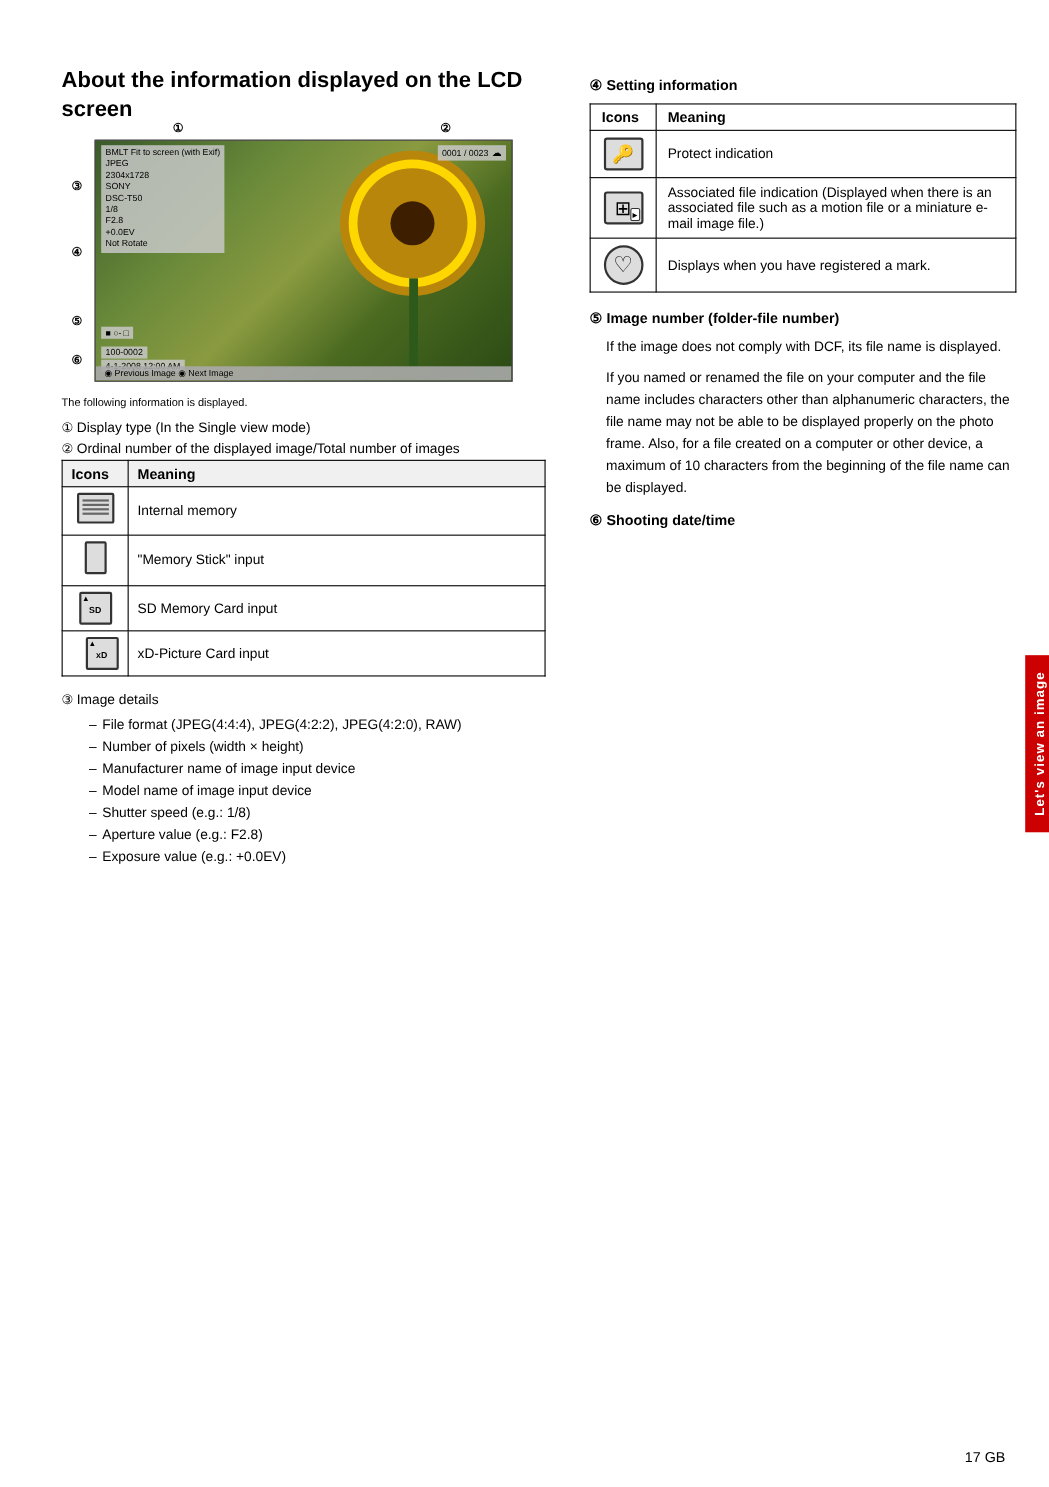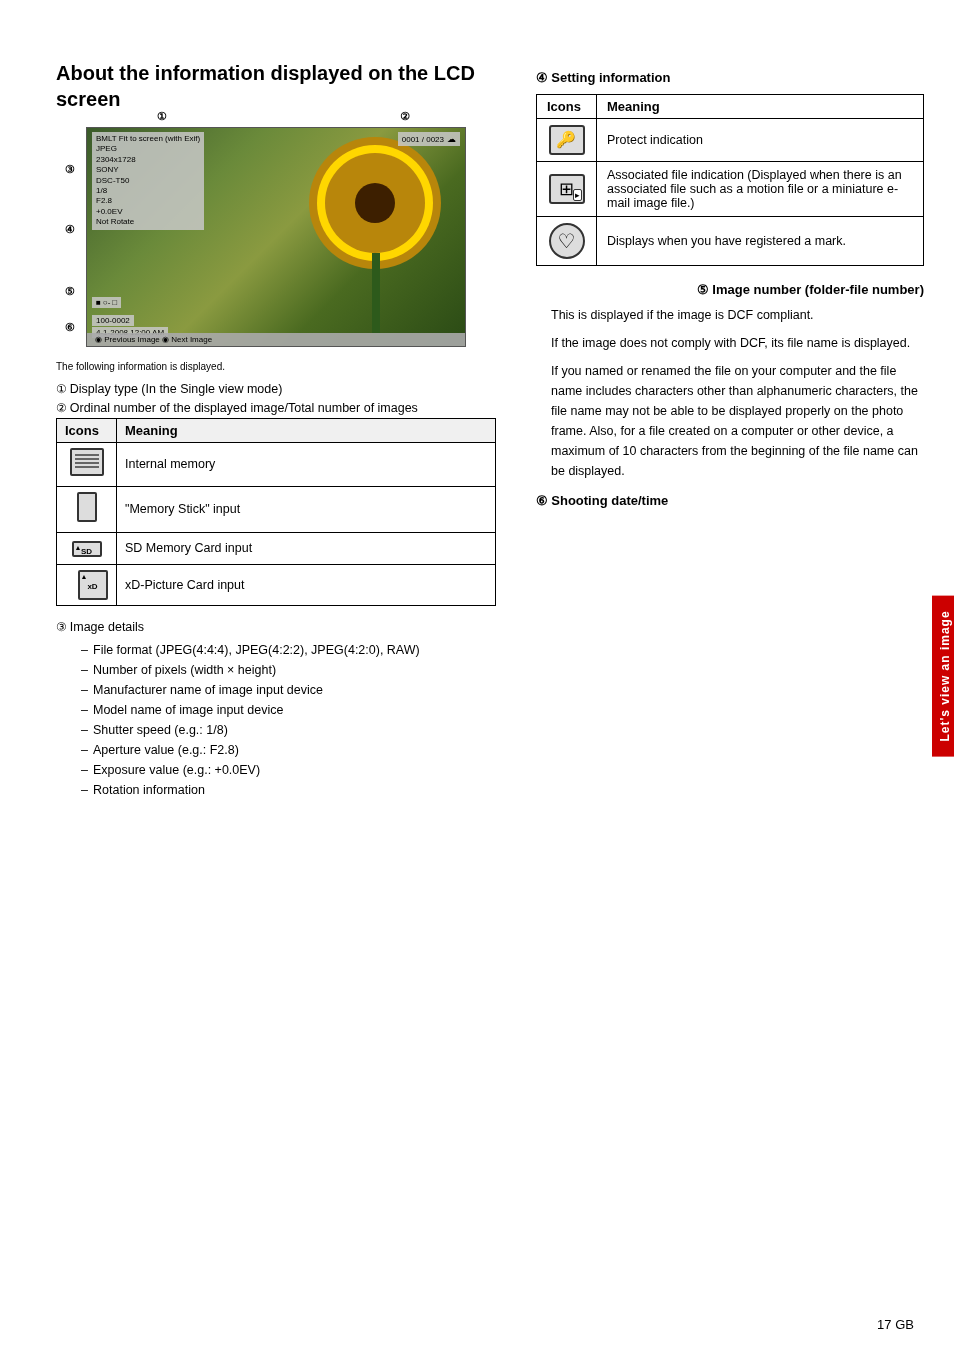--- a/index.html
+++ b/index.html
@@ -399,21 +399,21 @@
         <tr>
           <td class="icon-cell">
             
             <div style="display:inline-block; width:20px; height:30px; border:2px solid #333; border-radius:2px; background:#ddd;"></div>
           </td>
           <td>"Memory Stick" input</td>
         </tr>
         <tr>
           <td class="icon-cell">
             
-            <div style="display:inline-flex; align-items:center; justify-content:center; width:30px; height:16px; border:2px solid #333; border-radius:2px; background:#ddd; font-size:9px; font-weight:bold; position:relative;">
+            <div style="display:inline-flex; align-items:center; justify-content:center; width:30px; height:30px; border:2px solid #333; border-radius:2px; background:#ddd; font-size:9px; font-weight:bold; position:relative;">
               <span style="position:absolute; top:1px; left:1px; font-size:7px;">▲</span>
               <span style="font-size:8px; font-weight:bold; margin-top:4px;">SD</span>
             </div>
           </td>
           <td>SD Memory Card input</td>
         </tr>
         <tr>
           <td class="icon-cell">
             
             <div style="display:inline-flex; align-items:center; justify-content:center; width:30px; height:30px; border:2px solid #333; border-radius:2px; background:#ddd; font-size:9px; font-weight:bold; position:relative;margin-left:12px;">
@@ -431,21 +431,20 @@
       <span>Image details</span>
     </div>
     <ul class="bullet-list">
       <li class="bullet-item">File format (JPEG(4:4:4), JPEG(4:2:2), JPEG(4:2:0), RAW)</li>
       <li class="bullet-item">Number of pixels (width × height)</li>
       <li class="bullet-item">Manufacturer name of image input device</li>
       <li class="bullet-item">Model name of image input device</li>
       <li class="bullet-item">Shutter speed (e.g.: 1/8)</li>
       <li class="bullet-item">Aperture value (e.g.: F2.8)</li>
       <li class="bullet-item">Exposure value (e.g.: +0.0EV)</li>
-      <li class="bullet-item">Rotation information</li>
     </ul>
 
   </div>
 
   <div class="right-content">
 
     
     <p class="section-header">
       <span>④</span>
       <span>Setting information</span>
@@ -485,26 +484,25 @@
             <div style="display:inline-flex; align-items:center; justify-content:center; width:36px; height:36px; border:2px solid #333; border-radius:50%; background:#ddd; font-size:20px;">
               ♡
             </div>
           </td>
           <td>Displays when you have registered a mark.</td>
         </tr>
       </tbody>
     </table>
 
     
-    <p class="section-header" style="margin-top:10px;text-align:right;">
+    <p class="section-header" style="margin-top:10px;">
       <span>⑤</span>
       <span>Image number (folder-file number)</span>
     </p>
 
-    <p class="long-text" style="margin-left:15px;">This is displayed if the image is DCF compliant.</p>
 
     <p class="long-text" style="margin-left:15px;">If the image does not comply with DCF, its file name is displayed.</p>
 
     <p class="long-text" style="margin-left:15px;">If you named or renamed the file on your computer and the file name includes characters other than alphanumeric characters, the file name may not be able to be displayed properly on the photo frame. Also, for a file created on a computer or other device, a maximum of 10 characters from the beginning of the file name can be displayed.</p>
 
     
 
     
     <p class="section-header" style="margin-top:10px;">
       <span>⑥</span>

